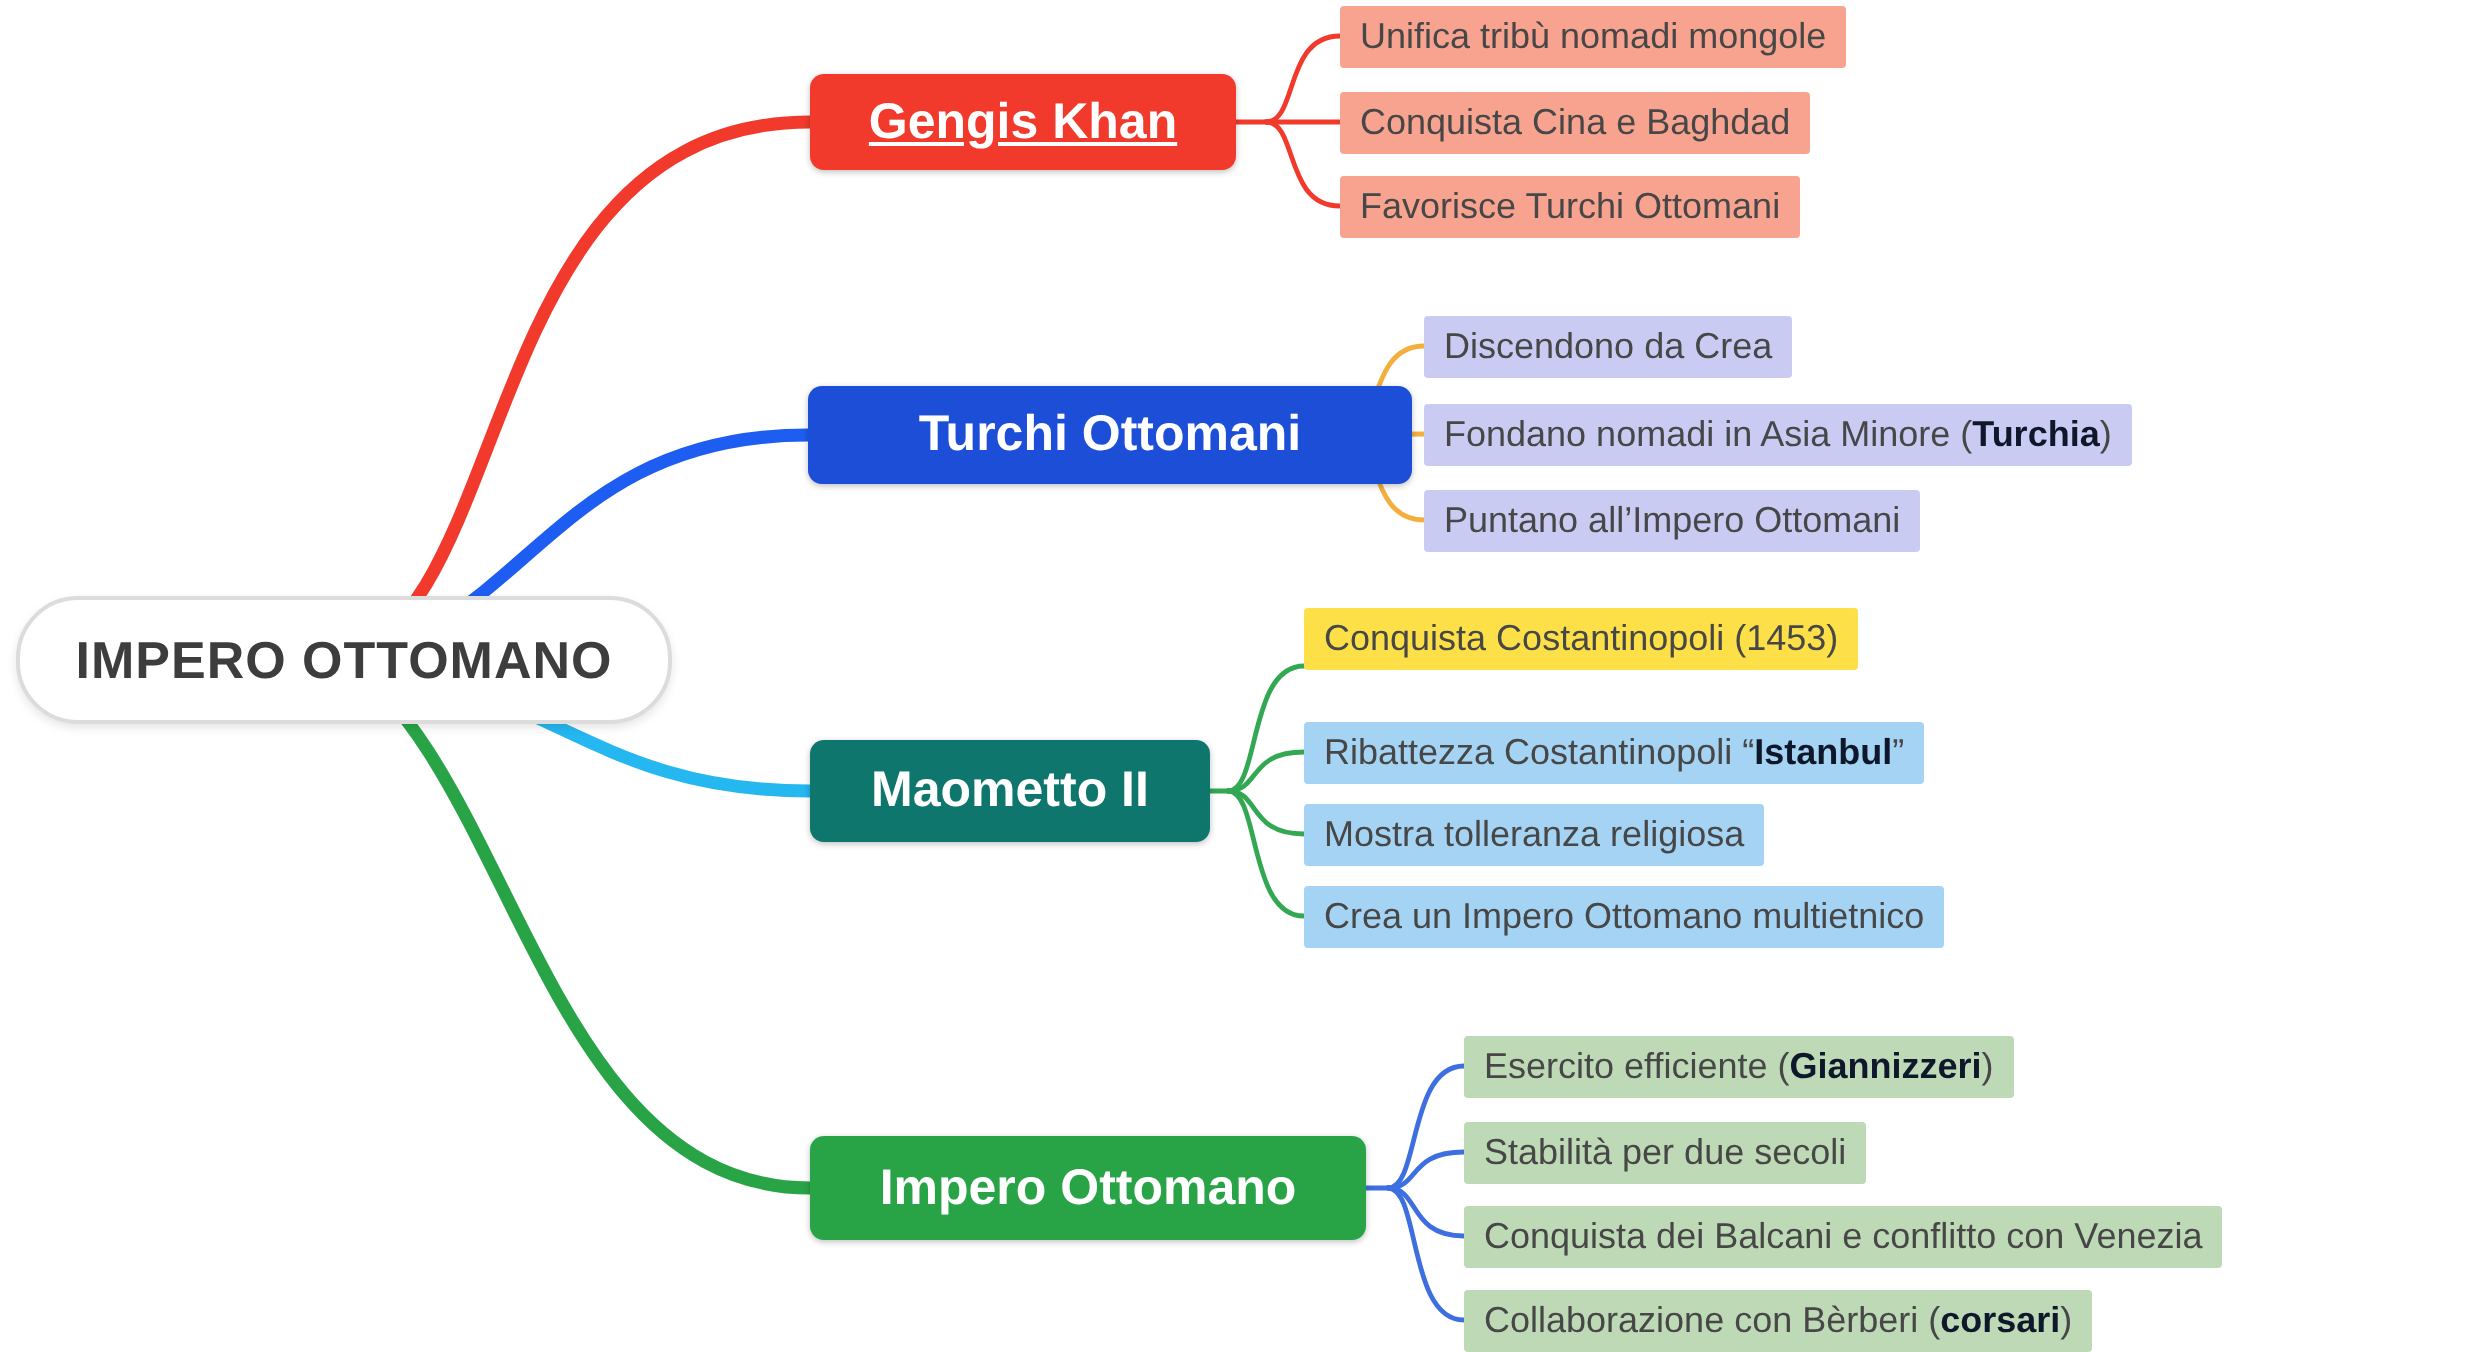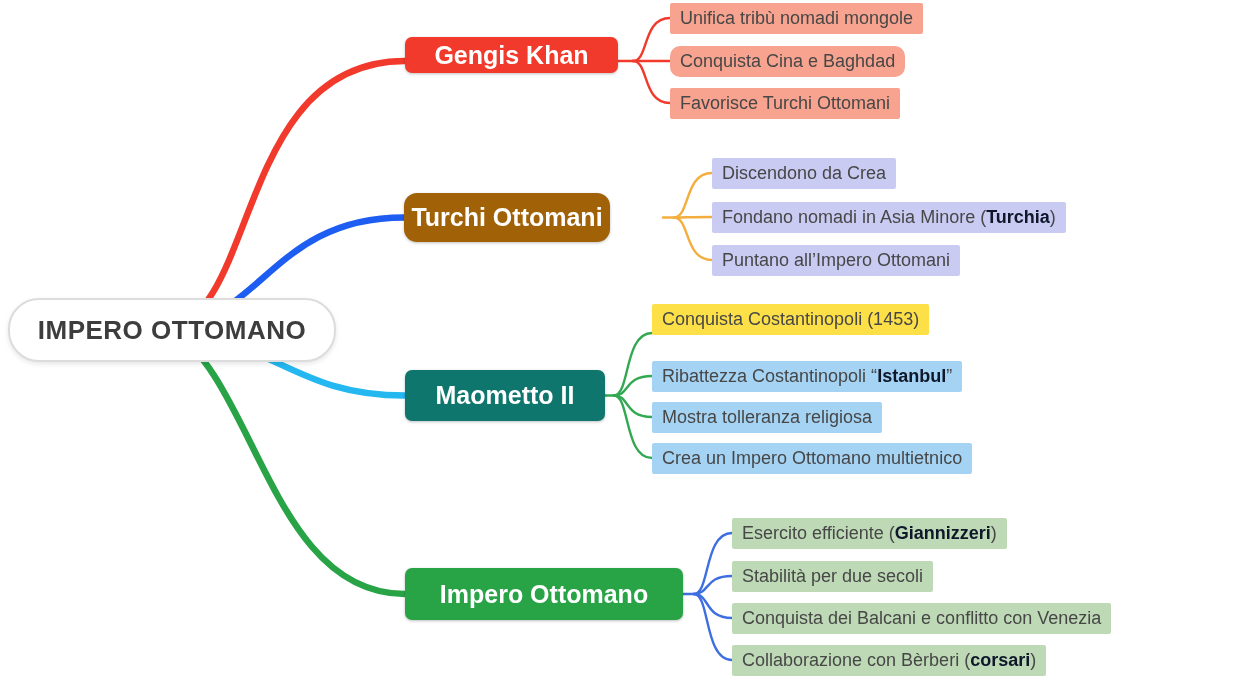--- a/index.html
+++ b/index.html
@@ -79,27 +79,27 @@
       <path d="M 170 328.5 C 255 380, 272 594, 405 594" fill="none" stroke="#28a447" stroke-width="6.5" stroke-linecap="round"></path>
       <path d="M 683 594 L 694 594" fill="none" stroke="#3e6fe0" stroke-width="2.4" stroke-linecap="round"></path>
       <path d="M 694 594 C 710 594, 704 533, 732 533" fill="none" stroke="#3e6fe0" stroke-width="2.4" stroke-linecap="round"></path>
       <path d="M 694 594 C 710 594, 704 576, 732 576" fill="none" stroke="#3e6fe0" stroke-width="2.4" stroke-linecap="round"></path>
       <path d="M 694 594 C 710 594, 704 618, 732 618" fill="none" stroke="#3e6fe0" stroke-width="2.4" stroke-linecap="round"></path>
       <path d="M 694 594 C 710 594, 704 660, 732 660" fill="none" stroke="#3e6fe0" stroke-width="2.4" stroke-linecap="round"></path>
     </svg>
   <div class="central-node">
     <span>IMPERO OTTOMANO</span>
   </div>
-<div class="branch-node" style="left: 405px; top: 37px; width: 213px; height: 36px; background: rgb(241, 58, 44);">
+<div class="branch-node" style="left: 405px; top: 37px; width: 213px; height: 48px; background: rgb(241, 58, 44); text-decoration: underline;">
       <span>Gengis Khan</span>
     </div>
     <div class="leaf-node" style="left: 670px; top: 2.5px; background: rgb(247, 163, 143);"><span>Unifica tribù nomadi mongole</span></div>
-    <div class="leaf-node" style="left: 670px; top: 45.5px; background: rgb(247, 163, 143); border-radius: 10px;"><span>Conquista Cina e Baghdad</span></div>
+    <div class="leaf-node" style="left: 670px; top: 45.5px; background: rgb(247, 163, 143);"><span>Conquista Cina e Baghdad</span></div>
     <div class="leaf-node" style="left: 670px; top: 87.5px; background: rgb(247, 163, 143);"><span>Favorisce Turchi Ottomani</span></div>
-    <div class="branch-node" style="left: 404px; top: 193px; width: 206px; height: 49px; background: #a16207; border-radius: 13px;">
+    <div class="branch-node" style="left: 404px; top: 193px; width: 302px; height: 49px; background: #1d4ed8;">
       <span>Turchi Ottomani</span>
     </div>
     <div class="leaf-node" style="left: 712px; top: 157.5px; background: rgb(201, 203, 243);"><span>Discendono da Crea</span></div>
     <div class="leaf-node" style="left: 712px; top: 201.5px; background: rgb(201, 203, 243);"><span>Fondano nomadi in Asia Minore (</span><b>Turchia</b><span>)</span></div>
     <div class="leaf-node" style="left: 712px; top: 244.5px; background: rgb(201, 203, 243);"><span>Puntano all’Impero Ottomani</span></div>
     <div class="branch-node" style="left: 405px; top: 370px; width: 200px; height: 51px; background: #0f766e;">
       <span>Maometto II</span>
     </div>
     <div class="leaf-node" style="left: 652px; top: 304px; background: #fde047;"><span>Conquista Costantinopoli (1453)</span></div>
     <div class="leaf-node" style="left: 652px; top: 360.5px; background: rgb(165, 211, 244);"><span>Ribattezza Costantinopoli “</span><b>Istanbul</b><span>”</span></div>

